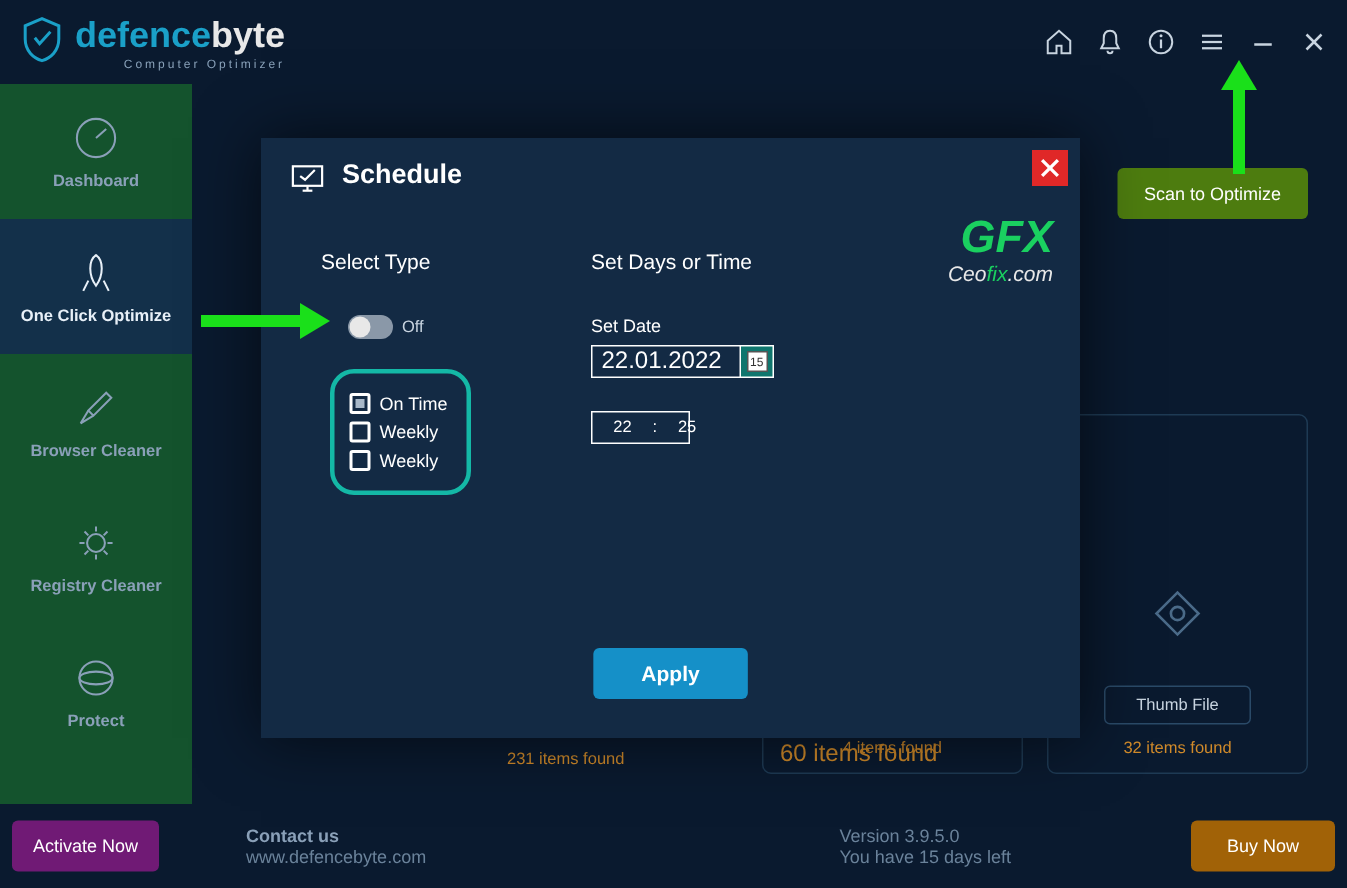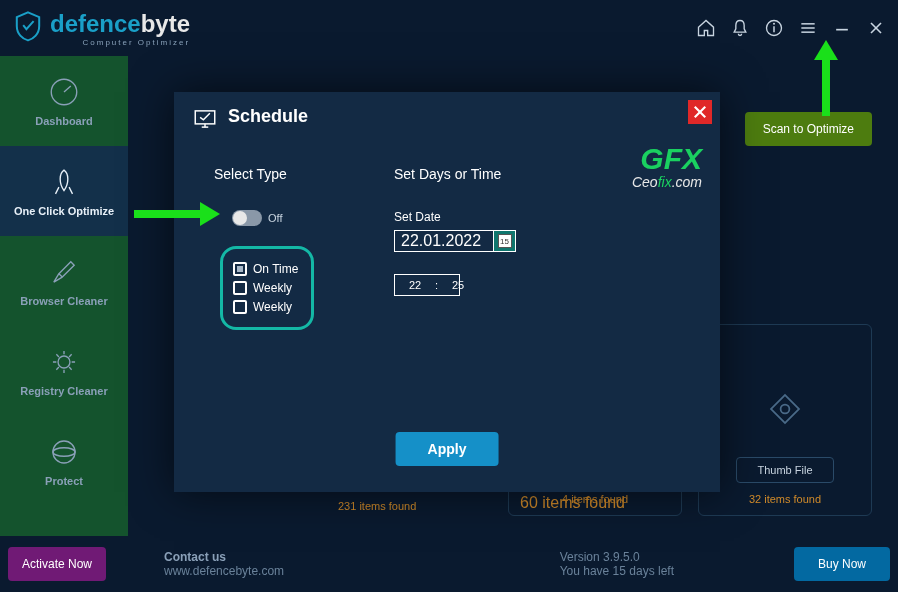--- a/index.html
+++ b/index.html
@@ -20,25 +20,25 @@
   .sidebar { position: absolute; top: 56px; left: 0; width: 128px; bottom: 56px; background: #14532d; display: flex; flex-direction: column; font-weight: bold; }
   .side-item { display: flex; flex-direction: column; align-items: center; justify-content: center; height: 90px; color: #8aa0b8; font-size: 11px; cursor: pointer; }
   .side-item.active { background: #13304a; color: #e8f0f8; }
   .side-item .s-icon { width: 34px; height: 34px; margin-bottom: 6px; }
   
   .footer { position: absolute; bottom: 0; left: 0; right: 0; height: 56px; display: flex; align-items: center; padding: 0 8px; }
   .activate-btn { background: #701a75; color: #fff; padding: 10px 14px; border-radius: 4px; font-size: 12px; cursor: pointer; }
   .contact { margin-left: 58px; color: #6a829a; font-size: 12px; }
   .contact b { color: #8aa0b8; }
   .version { margin-left: auto; color: #6a829a; font-size: 12px; margin-right: 120px; }
-  .buynow { background: #0369a1; color: #fff; padding: 10px 24px; border-radius: 4px; font-size: 12px; cursor: pointer; }
+  .buynow { background: #a16207; color: #fff; padding: 10px 24px; border-radius: 4px; font-size: 12px; cursor: pointer; }
   
   .main { position: absolute; top: 56px; left: 128px; right: 0; bottom: 56px; background: #0a1a2f; padding: 12px 20px; }
   .scan-btn { position: absolute; top: 56px; right: 26px; background: #4d7c0f; color: #fff; padding: 10px 18px; border-radius: 4px; font-size: 12px; }
-  .card { flex: 1; border: 1px solid #1e3a54; border-radius: 6px; height: 192px; display: flex; flex-direction: column; align-items: center; justify-content: flex-end; padding: 10px; }
+  .card { flex: 1; border: 1px solid #1e3a54; border-radius: 6px; height: 240px; display: flex; flex-direction: column; align-items: center; justify-content: flex-end; padding: 10px; }
   .card-icon { width: 44px; height: 44px; margin-bottom: 26px; color: #4a6a88; }
   .card-btn { border: 1px solid #2a4a68; color: #c8d4e0; padding: 6px 20px; border-radius: 4px; font-size: 11px; margin-bottom: 10px; }
   .card-found { font-size: 11px; color: #d08a2a; }
   
   
   .modal { position: absolute; top: 92px; left: 174px; width: 546px; height: 400px; background: #132a44; box-shadow: 0 0 40px rgba(0,0,0,.6); z-index: 100; }
   .modal-title { display: flex; align-items: flex-start; gap: 10px; padding: 14px 18px; color: #fff; font-size: 18px; font-weight: bold; }
   .modal-title .m-icon { width: 26px; height: 26px; }
   .modal-close { position: absolute; top: 8px; right: 8px; width: 24px; height: 24px; background: #e02828; display: flex; align-items: center; justify-content: center; cursor: pointer; }
   .modal-close svg { width: 14px; height: 14px; stroke: #fff; }

